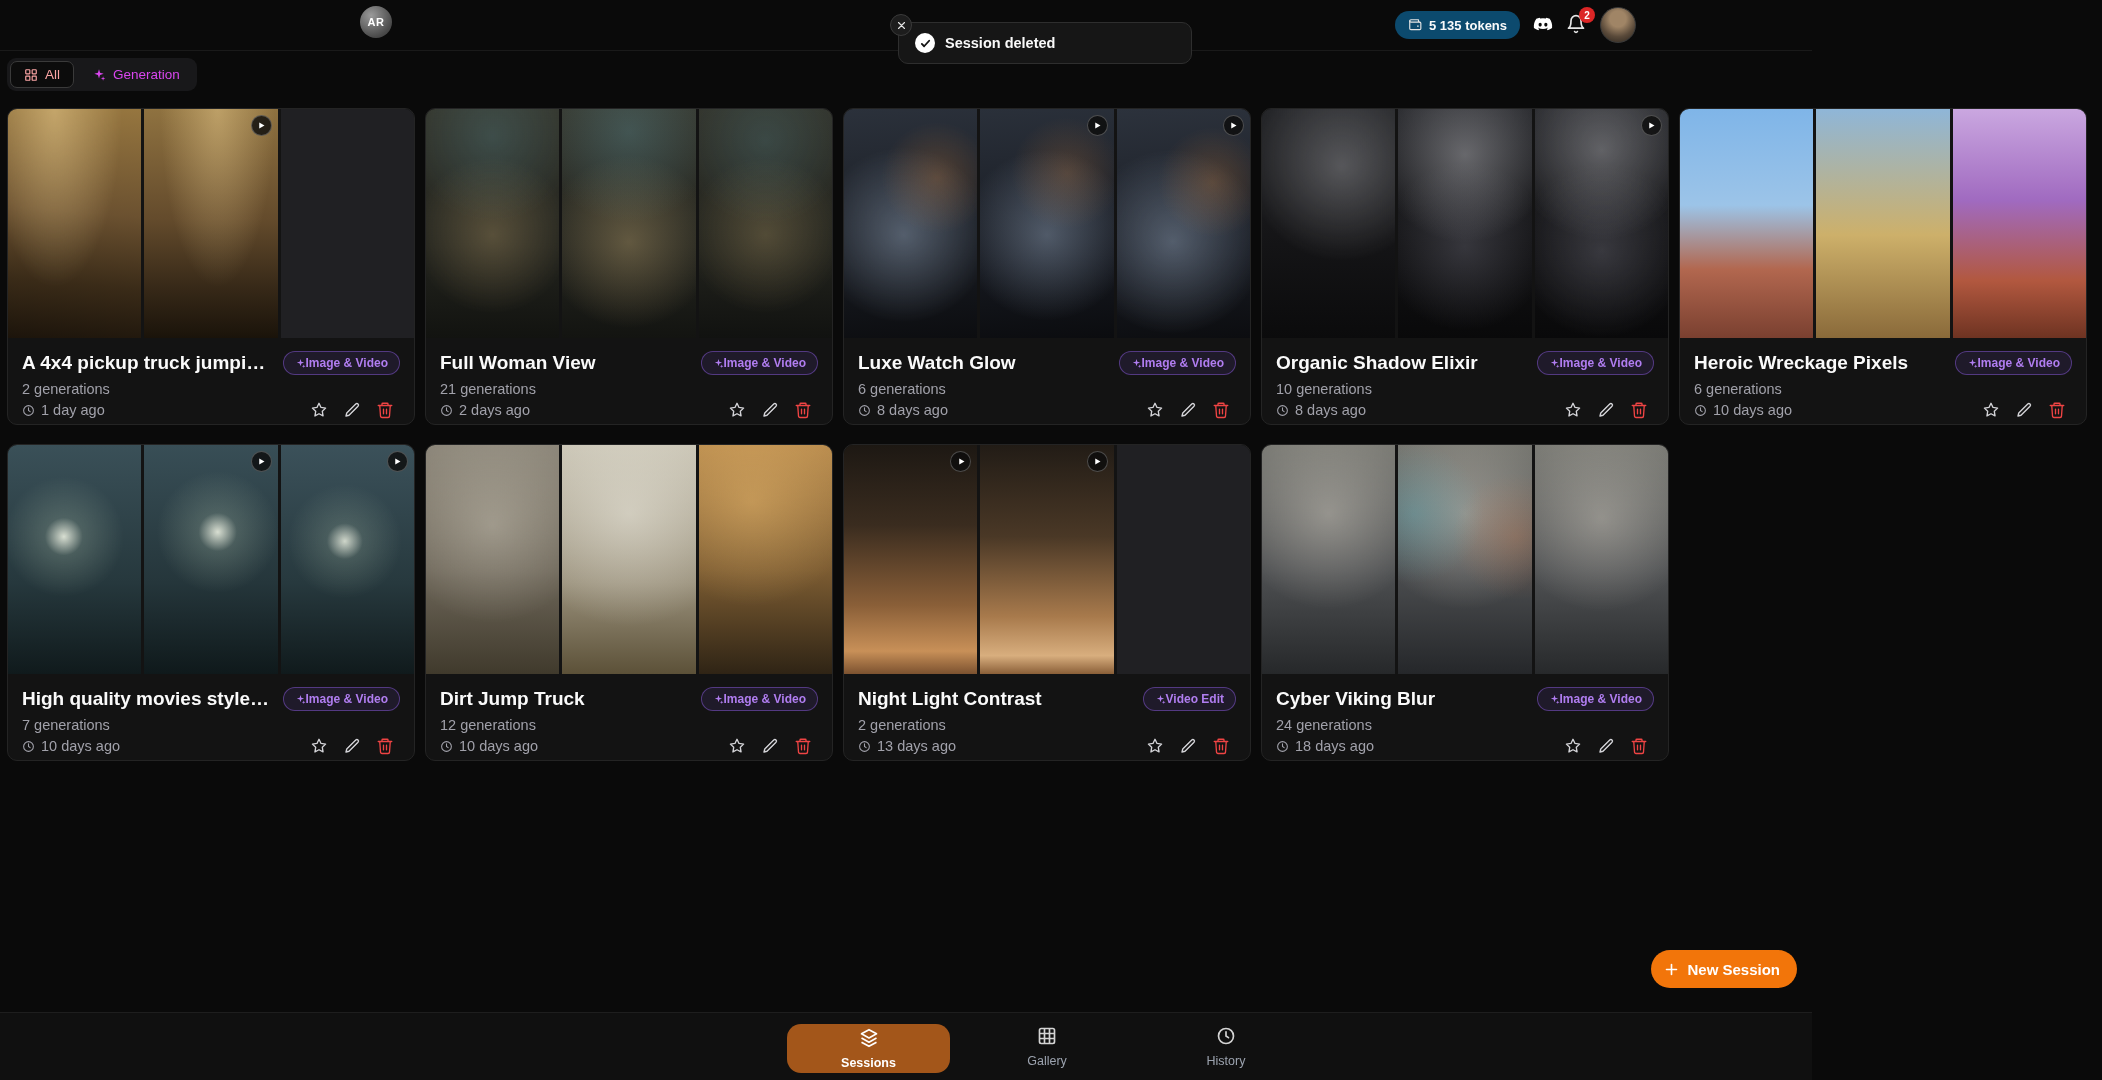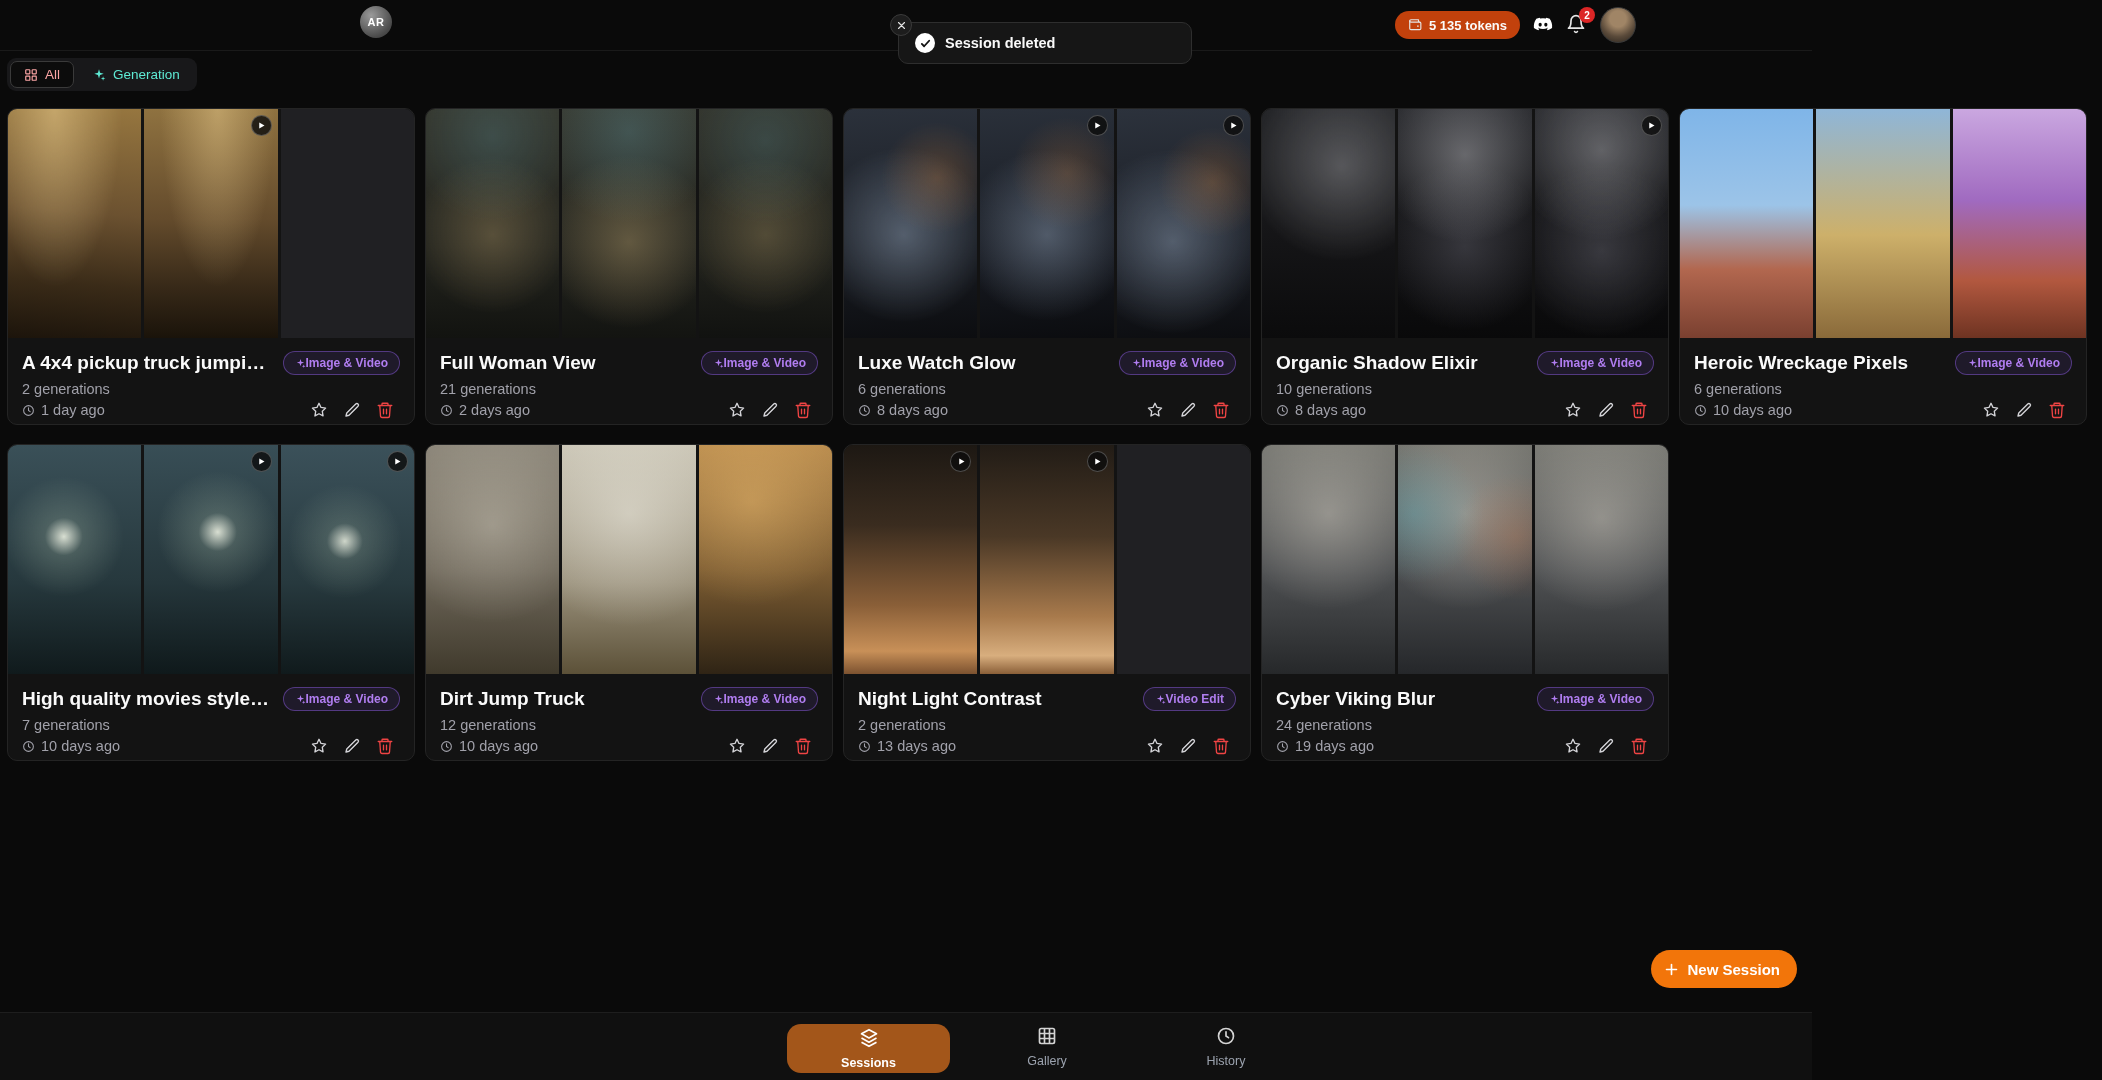--- a/index.html
+++ b/index.html
@@ -10,21 +10,21 @@
   
   .header { position:absolute; top:0; left:0; width:100%; height:51px;
             border-bottom:1px solid #1a1a1a; }
   .logo { position:absolute; left:360px; top:6px; width:32px; height:32px; border-radius:50%;
           background:radial-gradient(circle at 35% 30%, #9a9a9a, #4b4b4b 70%, #333);
           display:flex; align-items:center; justify-content:center;
           font-size:11px; font-weight:800; color:#fff; letter-spacing:.5px; }
   .top-right { position:absolute; left:1395px; top:6px; height:38px;
                display:flex; align-items:center; gap:12px; }
   .tokens-pill { display:flex; align-items:center; gap:7px; height:28px; padding:0 13px;
-                 background:#c2410c; border-radius:14px; }
+                 background:#0c4a6e; border-radius:14px; }
   .tokens-pill svg { width:14px; height:14px; color:#e5e5e5; }
   .tokens-label { font-size:13px; font-weight:700; color:#fafafa; }
   .discord { width:22px; height:22px; color:#fff; display:flex; align-items:center; }
   .bell-wrap { position:relative; width:22px; height:22px; }
   .bell-wrap svg { width:20px; height:20px; color:#e5e5e5; }
   .notif-badge { position:absolute; top:-7px; right:-7px; min-width:16px; height:16px;
                  background:#dc2626; border-radius:8px; display:flex; align-items:center;
                  justify-content:center; font-size:10px; font-weight:700; color:#fff; padding:0 4px; }
   .avatar { width:36px; height:36px; border-radius:50%;
             background:radial-gradient(circle at 50% 32%, #a08566 0 28%, #5a4a3a 62%, #26211b 100%);
@@ -40,21 +40,21 @@
   .toast-msg { font-size:14.5px; font-weight:700; color:#fafafa; }
   .toast-close { position:absolute; left:-9px; top:-9px; width:22px; height:22px; border-radius:50%;
                  background:#1d1d1d; border:1px solid #3a3a3a; color:#e5e5e5; cursor:pointer;
                  display:flex; align-items:center; justify-content:center; }
   .toast-close svg { width:9px; height:9px; }
 
   
   .tabbar { position:absolute; left:7px; top:58px; display:inline-flex; gap:4px;
             background:#18181a; border-radius:9px; padding:3px; }
   .tab { display:flex; align-items:center; gap:7px; padding:5px 13px; border-radius:7px;
-         font-size:13.5px; color:#5eead4; cursor:pointer; border:1px solid transparent; }
+         font-size:13.5px; color:#d946ef; cursor:pointer; border:1px solid transparent; }
   .tab svg { width:14px; height:14px; }
   .tab.active { background:#0c0c0c; border-color:#3a3a3a; color:#fca5a5; font-weight:400; }
 
   
   .grid { position:absolute; left:7px; top:108px; display:grid;
           grid-template-columns:repeat(5, 408px); column-gap:10px; row-gap:19px; }
   .card { width:408px; height:317px; background:#131313; border:1px solid #242424;
           border-radius:10px; overflow:hidden; cursor:pointer; }
   .thumbs { display:flex; gap:3px; height:229px; }
   .thumb { flex:1 1 0; position:relative; background:#1e1e20; }
@@ -606,21 +606,21 @@
           <span class="badge-label">Image &amp; Video</span>
         </span>
       </div>
       <div class="gens">24 generations</div>
       <div class="bottom-row">
         <div class="age">
           <svg viewBox="0 0 24 24" fill="none" stroke="currentColor" stroke-width="2" stroke-linecap="round">
             <circle cx="12" cy="12" r="9"></circle>
                 <path d="M12 7v5l3 2"></path>
           </svg>
-          <span class="age-label">19 days ago</span>
+          <span class="age-label">18 days ago</span>
         </div>
         <div class="actions">
           <button class="icon-btn">
             <svg viewBox="0 0 24 24" fill="none" stroke="currentColor" stroke-width="1.8" stroke-linejoin="round">
               <path d="M12 3l2.7 5.6 6.1.9-4.4 4.3 1 6.1L12 17l-5.4 2.9 1-6.1-4.4-4.3 6.1-.9L12 3z"></path>
             </svg>
           </button>
           <button class="icon-btn">
             <svg viewBox="0 0 24 24" fill="none" stroke="currentColor" stroke-width="1.8" stroke-linecap="round" stroke-linejoin="round">
               <path d="M4 20l1-4L17 4a2.1 2.1 0 0 1 3 3L8 19l-4 1z"></path>

